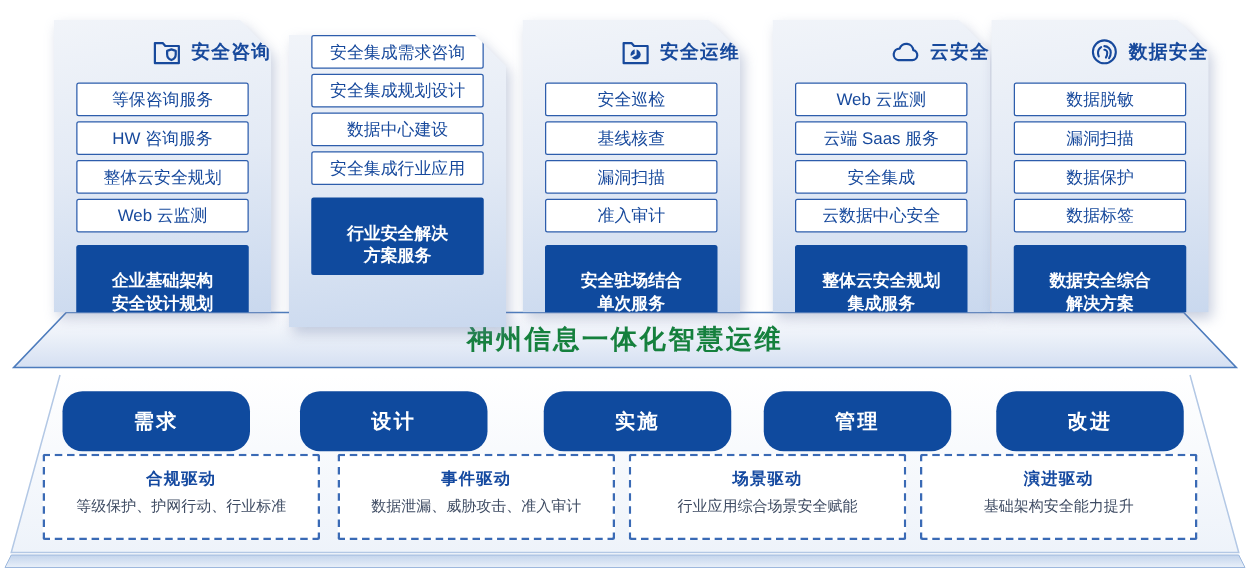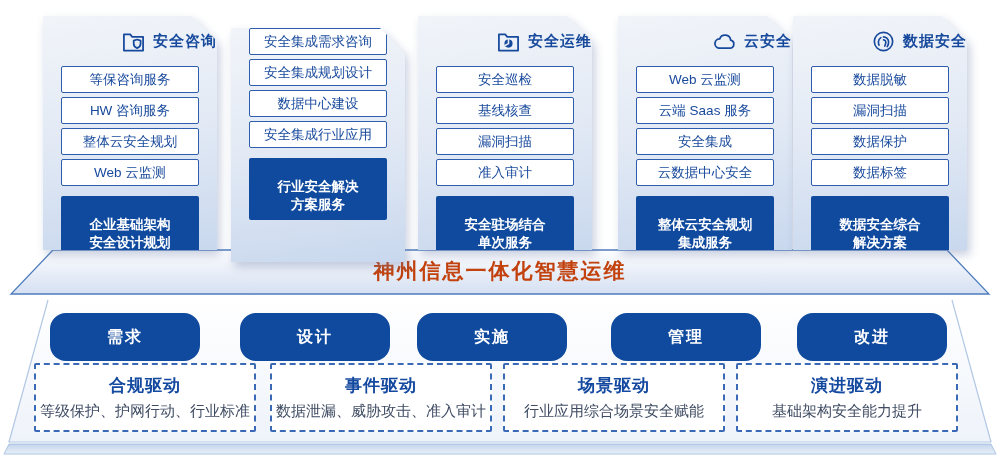--- a/index.html
+++ b/index.html
@@ -17,32 +17,32 @@
   .panel-items{margin-top:12px;display:flex;flex-direction:column;align-items:center;gap:4px;}
   .item-box{width:138px;height:27px;box-sizing:border-box;background:#ffffff;
             border:1px solid #2d5dac;border-radius:2px;color:#17499c;font-size:13.5px;
             display:flex;align-items:center;justify-content:center;white-space:nowrap;}
   .panel-footer{width:138px;margin:10px auto 0;background:#0f4a9e;color:#ffffff;
                 font-weight:bold;font-size:13.5px;line-height:1.35;text-align:center;
                 padding:20px 0 6px;white-space:pre-line;border-radius:2px;}
   
   .banner-svg{position:absolute;left:0;top:248px;}
   .banner-title{position:absolute;left:0;top:257px;width:100%;text-align:center;
-                font-size:21px;font-weight:bold;color:#c2410c;letter-spacing:2px;}
+                font-size:21px;font-weight:bold;color:#15803d;letter-spacing:2px;}
   
   .platform-svg{position:absolute;left:0;top:296px;}
   
   .pill{position:absolute;top:313px;width:150px;height:48px;border-radius:16px;
         background:#0f4a9e;color:#fff;font-size:16px;font-weight:bold;letter-spacing:2px;
         display:flex;align-items:center;justify-content:center;}
   
   .driver{position:absolute;top:363px;width:222px;height:69px;box-sizing:border-box;
           border:2px dashed #3a6ab5;background:#ffffff;text-align:center;border-radius:2px;}
-  .driver-title{margin-top:9px;font-size:17px;font-weight:bold;color:#1449a0;letter-spacing:1px;}
-  .driver-desc{margin-top:5px;font-size:15px;color:#3f4c63;white-space:nowrap;}
+  .driver-title{margin-top:9px;font-size:13px;font-weight:bold;color:#1449a0;letter-spacing:1px;}
+  .driver-desc{margin-top:5px;font-size:12px;color:#3f4c63;white-space:nowrap;}
 </style>
 </head>
 <body>
 
 <div class="stage">
 
   <svg class="platform-svg" width="1000" height="162" viewBox="0 0 1000 162">
     <defs>
       <linearGradient id="pg" x1="0" y1="0" x2="0" y2="1">
         <stop offset="0" stop-color="#ffffff"></stop>
@@ -167,21 +167,21 @@
         <div class="item-box">数据保护</div>
         <div class="item-box">数据标签</div>
       </div>
       <div class="panel-footer">数据安全综合
 解决方案</div>
     </div>
   </div>
 
   <div class="pill" style="left:50px">需求</div>
   <div class="pill" style="left:240px">设计</div>
-  <div class="pill" style="left:417px">实施</div>
+  <div class="pill" style="left:435px">实施</div>
   <div class="pill" style="left:611px">管理</div>
   <div class="pill" style="left:797px">改进</div>
 
   <div class="driver" style="left:34px">
     <div class="driver-title">合规驱动</div>
     <div class="driver-desc">等级保护、护网行动、行业标准</div>
   </div>
   <div class="driver" style="left:270px">
     <div class="driver-title">事件驱动</div>
     <div class="driver-desc">数据泄漏、威胁攻击、准入审计</div>

